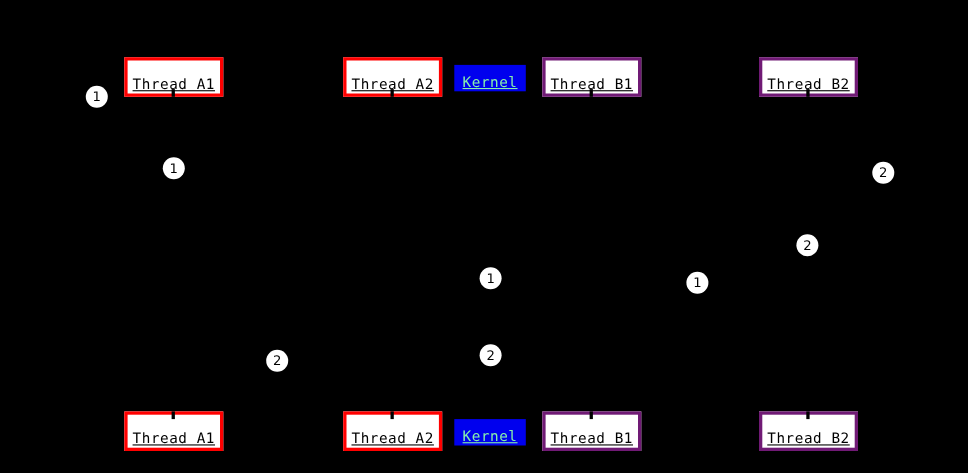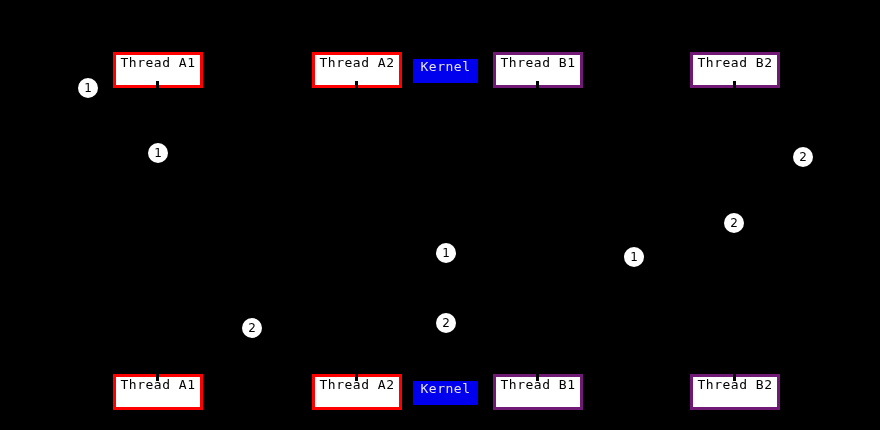--- a/index.html
+++ b/index.html
@@ -14,31 +14,32 @@
     background: #000000;
     overflow: hidden;
     font-family: "DejaVu Sans Mono", monospace;
   }
   .node {
     position: absolute;
     box-sizing: border-box;
     background: #ffffff;
     color: #000000;
     display: flex;
-    align-items: flex-start;
+    align-items: flex-end;
     justify-content: center;
     font-size: 13px;
     letter-spacing: 0.5px;
     white-space: nowrap;
+    text-decoration: underline;
   }
   .node.red  { border: 3px solid #ff0000; }
   .node.blue { border: 3px solid #701a75; }
   .node.kernel {
     background: #0000ee;
-    color: #e5e5e5;
+    color: #86efac;
     border: none;
     font-size: 13px;
   }
   .tick {
     position: absolute;
     width: 3px;
     height: 7px;
     background: #000000;
   }
   .marker {

